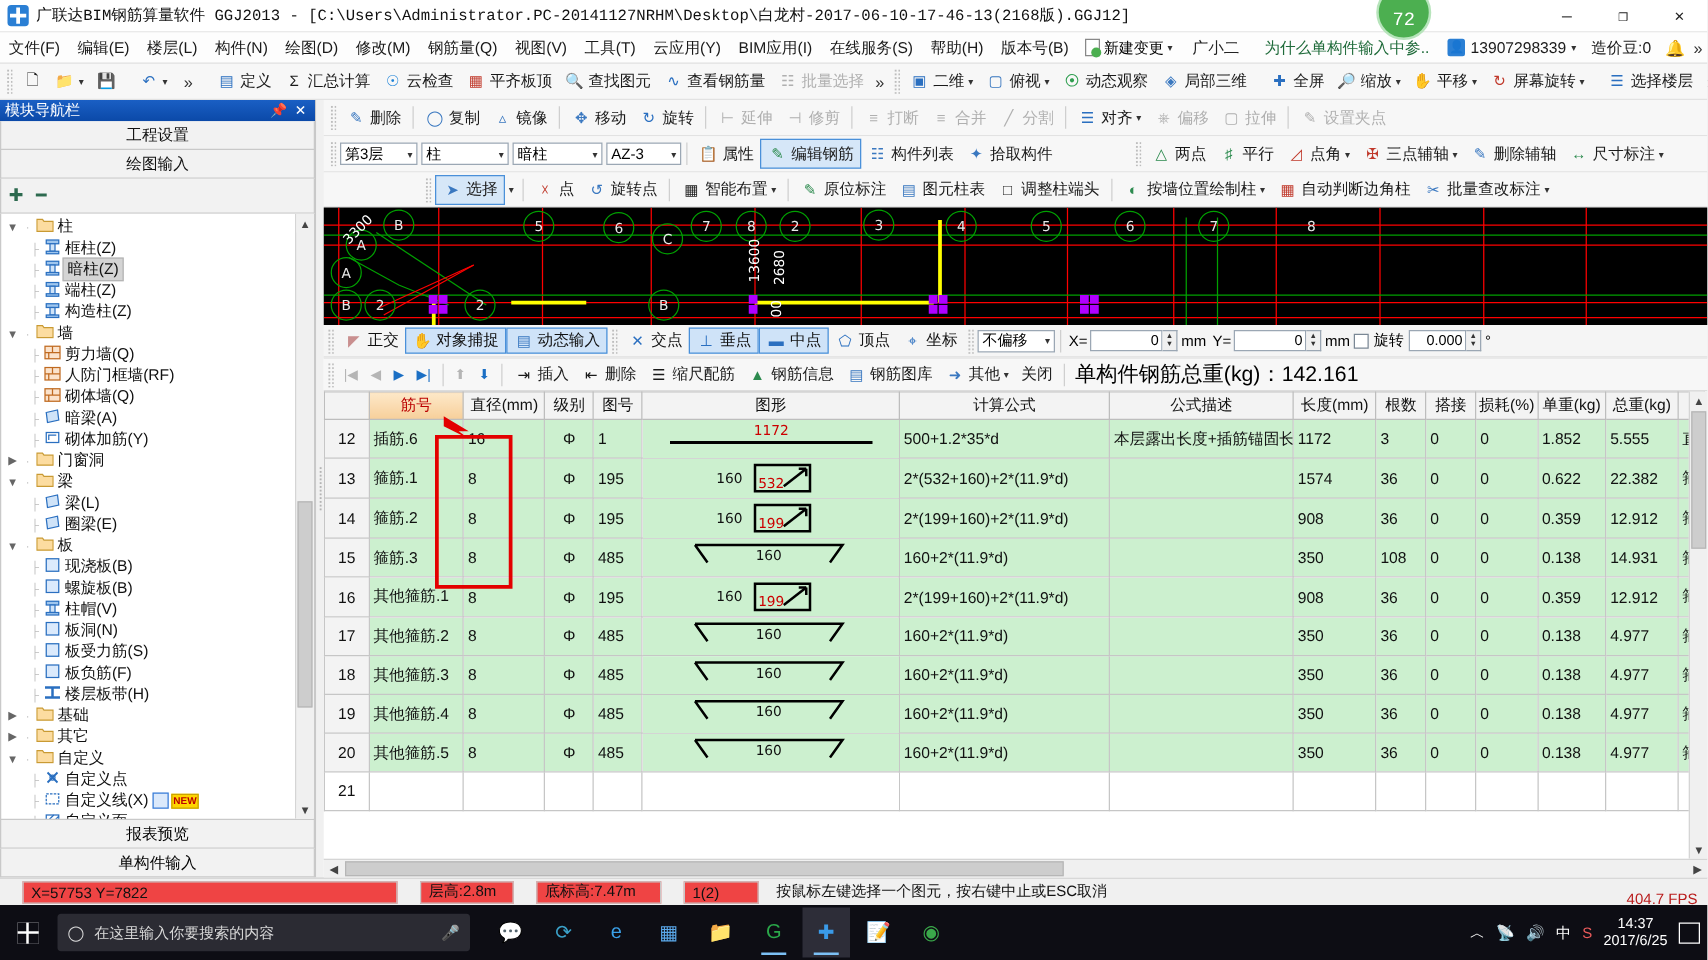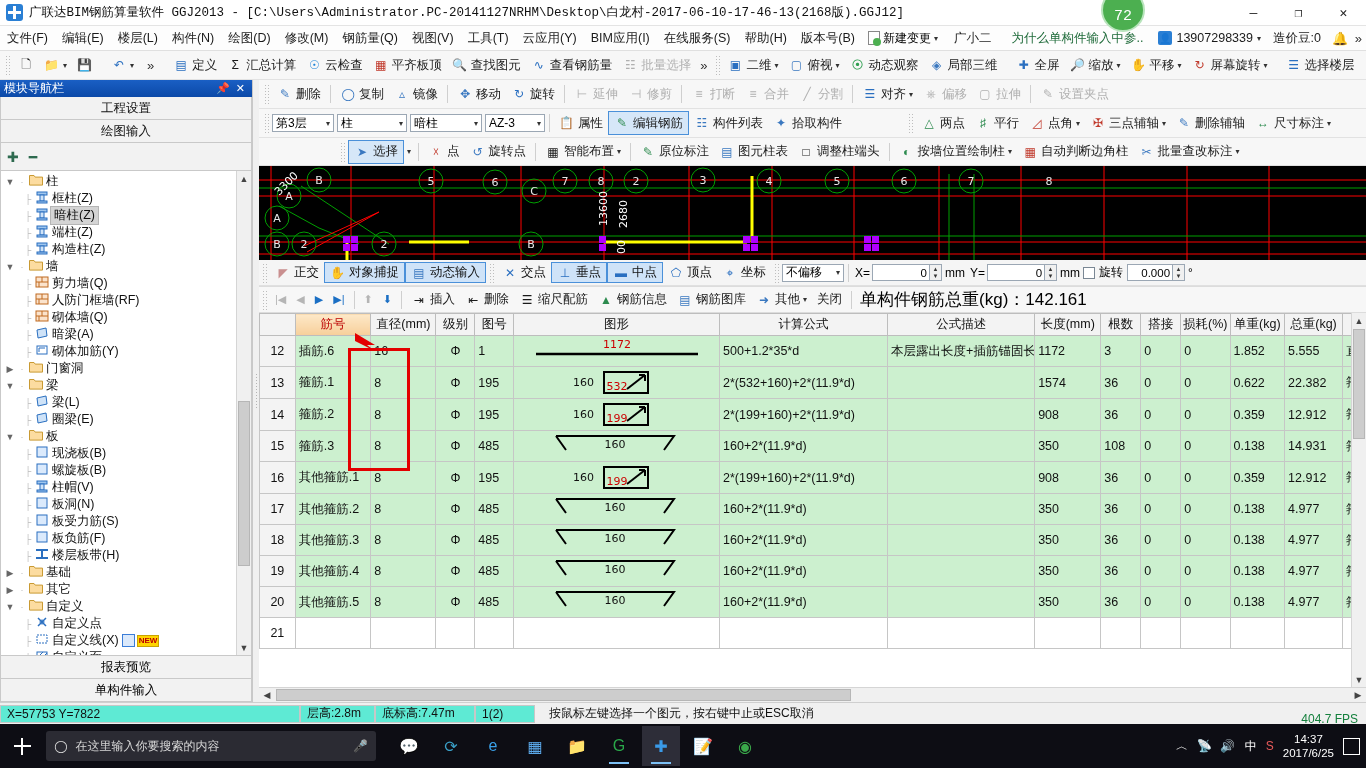--- a/index.html
+++ b/index.html
@@ -162,23 +162,23 @@
   .grid-hsb { height:15px; background:#f0f0f0; border-top:1px solid #d5d5d5; display:flex; align-items:center; flex:none; position:relative;}
   .grid-hsb .arw { width:16px; text-align:center; font-size:9px; color:#444;}
   .grid-hsb .thumb { position:absolute; left:17px; width:575px; top:1px; bottom:1px; background:#cdcdcd; border:1px solid #b6b6b6;}
 
   
   .red-rect { position:absolute; border:3px solid #e30000; pointer-events:none; z-index:4; }
   .red-arrow { position:absolute; z-index:5; pointer-events:none; }
 
   
   .statusbar { height: 22px; background:#f0f0f0; border-top:1px solid #cfcfcf; display:flex; align-items:center; font-size:12px; color:#111; flex:none;}
-  .st-cell { border:1px solid #c7c7c7; background:#5eead4; height:18px; display:flex; align-items:center; padding:0 6px; margin-left:0; white-space:nowrap;}
+  .st-cell { border:1px solid #c7c7c7; background:#ef4444; height:18px; display:flex; align-items:center; padding:0 6px; margin-left:18px; white-space:nowrap;}
   .st-msg { border:none; background:transparent; margin-left:8px; }
-  .st-right { margin-left:auto; padding-right:8px; color:#15803d;margin-top:10px; }
+  .st-right { margin-left:auto; padding-right:8px; color:#b91c1c;margin-top:10px; }
 
   
   .taskbar { height: 44px; background: #0d0d14; display:flex; align-items:center; flex:none; position:relative; }
   .tb-start { width: 44px; height:44px; display:flex; align-items:center; justify-content:center; }
   .start-sq { width:17px; height:17px; background:#fff; display:grid; grid-template-columns:1fr 1fr; grid-template-rows:1fr 1fr; gap:2px;}
   .start-sq i { background:#0d0d14; display:block;}
   .tb-search {
     width: 330px; height:30px; background:#2b2b33; border-radius:3px; display:flex; align-items:center;
     color:#d8d8d8; font-size:12px; padding:0 8px; gap:8px; margin-left:2px;
   }

